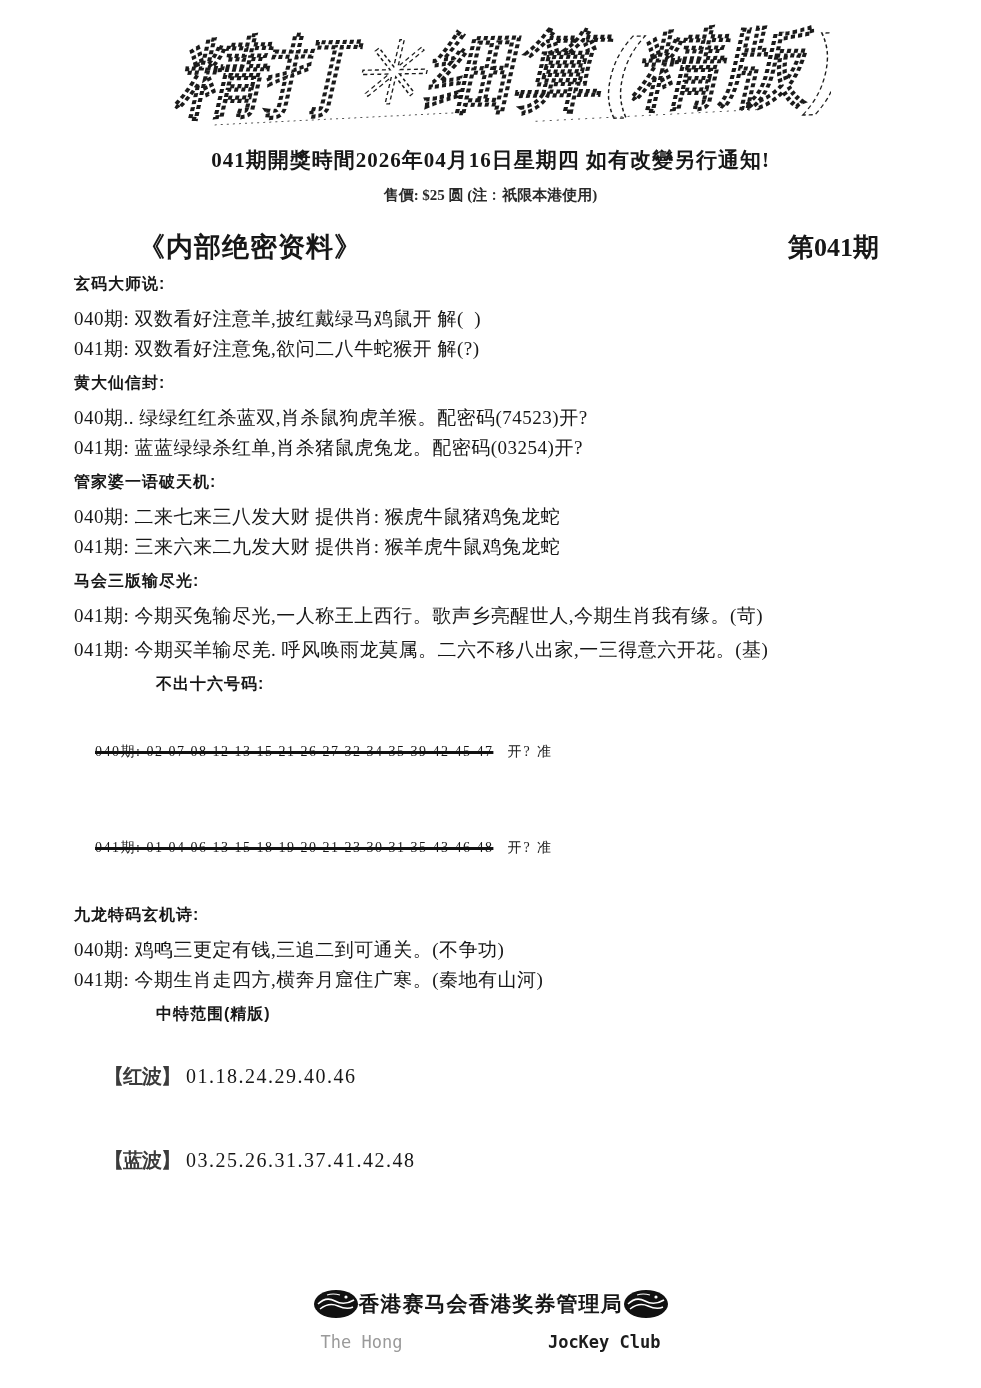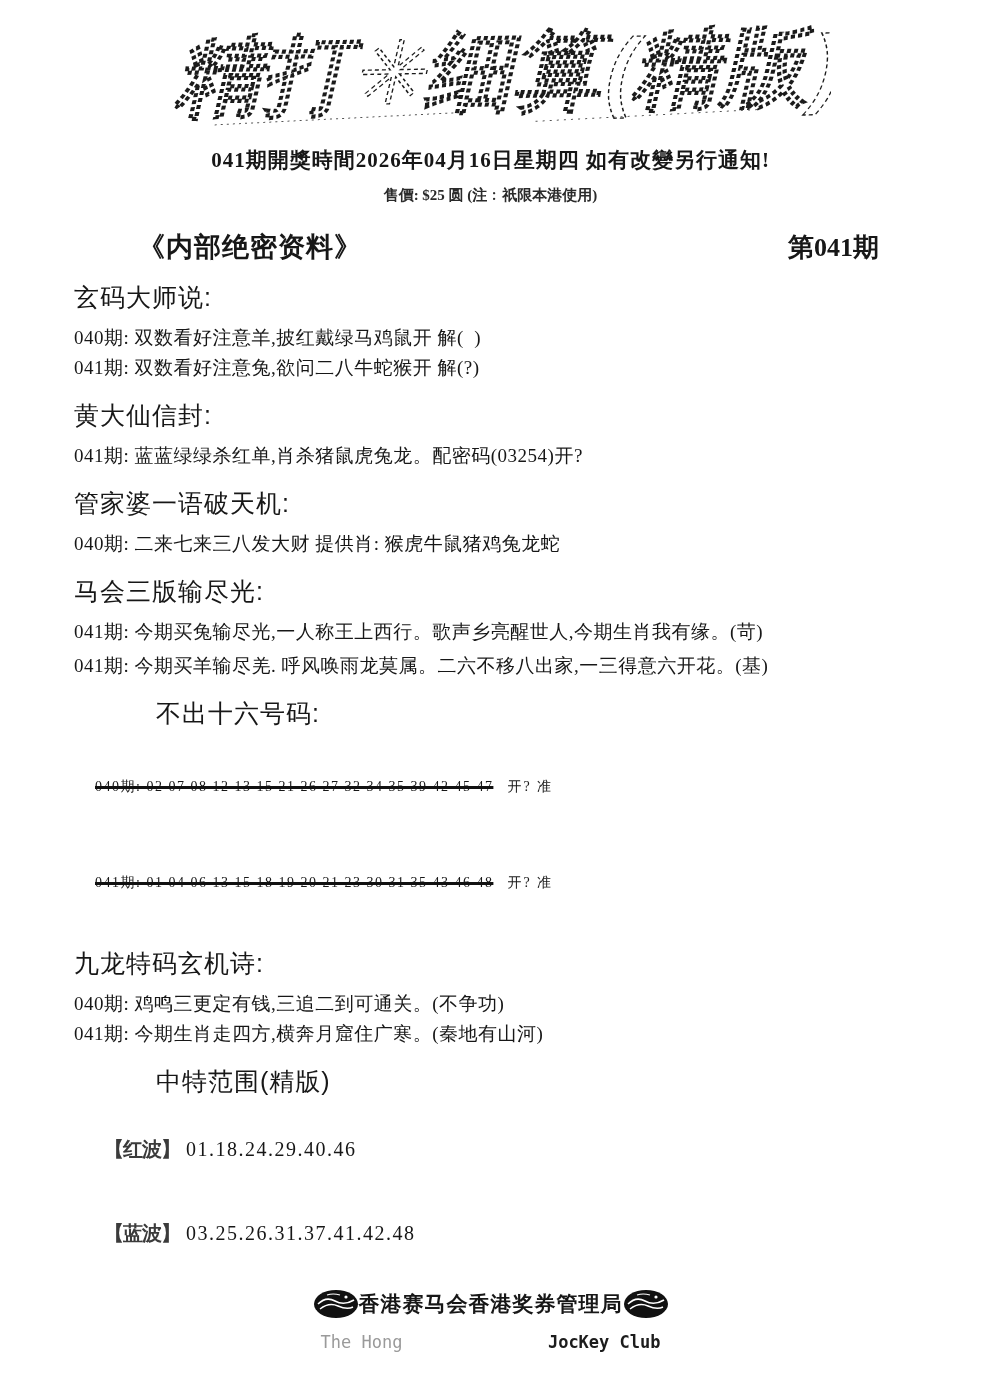--- a/index.html
+++ b/index.html
@@ -20,21 +20,21 @@
   }
   .doc-header{
     display:flex;justify-content:space-between;align-items:baseline;
     padding:0 102px 0 138px;margin-top:24px;
   }
   .doc-title{font-size:27px;font-weight:bold;letter-spacing:1px;}
   .issue-no{font-size:26px;font-weight:bold;text-align:right;}
   
   .content{padding:0 50px 0 74px;}
   .sec-heading{
-    font-size:25px;font-weight:normal;margin:16px 0 9px 0;letter-spacing:1px;
+    font-size:16px;font-weight:bold;margin:9px 0 9px 0;letter-spacing:1px;
     font-family:"Liberation Sans","DejaVu Sans",sans-serif;
   }
   .sec-heading.indent{padding-left:82px;}
   .line{
     font-size:19px;line-height:30px;white-space:pre-wrap;letter-spacing:0.5px;
   }
   .num-row{font-size:14px;line-height:32px;white-space:pre-wrap;}
   .strike{
     text-decoration:line-through;
     text-decoration-thickness:2.5px;text-decoration-color:#111;
@@ -80,24 +80,26 @@
     <span class="issue-no">第041期</span>
   </div>
 
   <div class="content">
 
     <div class="sec-heading">玄码大师说:</div>
     <div class="line">040期: 双数看好注意羊,披红戴绿马鸡鼠开 解(  )</div>
     <div class="line">041期: 双数看好注意兔,欲问二八牛蛇猴开 解(?)</div>
 
     <div class="sec-heading">黄大仙信封:</div>
+    <div class="line">040期.. 绿绿红红杀蓝双,肖杀鼠狗虎羊猴。配密码(74523)开?</div>
     <div class="line">041期: 蓝蓝绿绿杀红单,肖杀猪鼠虎兔龙。配密码(03254)开?</div>
 
     <div class="sec-heading">管家婆一语破天机:</div>
     <div class="line">040期: 二来七来三八发大财 提供肖: 猴虎牛鼠猪鸡兔龙蛇</div>
+    <div class="line">041期: 三来六来二九发大财 提供肖: 猴羊虎牛鼠鸡兔龙蛇</div>
 
     <div class="sec-heading">马会三版输尽光:</div>
     <div class="line" style="margin-bottom:4px">041期: 今期买兔输尽光,一人称王上西行。歌声乡亮醒世人,今期生肖我有缘。(苛)</div>
     <div class="line">041期: 今期买羊输尽羌. 呼风唤雨龙莫属。二六不移八出家,一三得意六开花。(基)</div>
 
     <div class="sec-heading indent">不出十六号码:</div>
     <div class="num-row">
       <span class="strike">040期: 02 07 08 12 13 15 21 26 27 32 34 35 39 42 45 47</span><span class="num-suffix">开? 准</span>
     </div>
     <div class="num-row">

